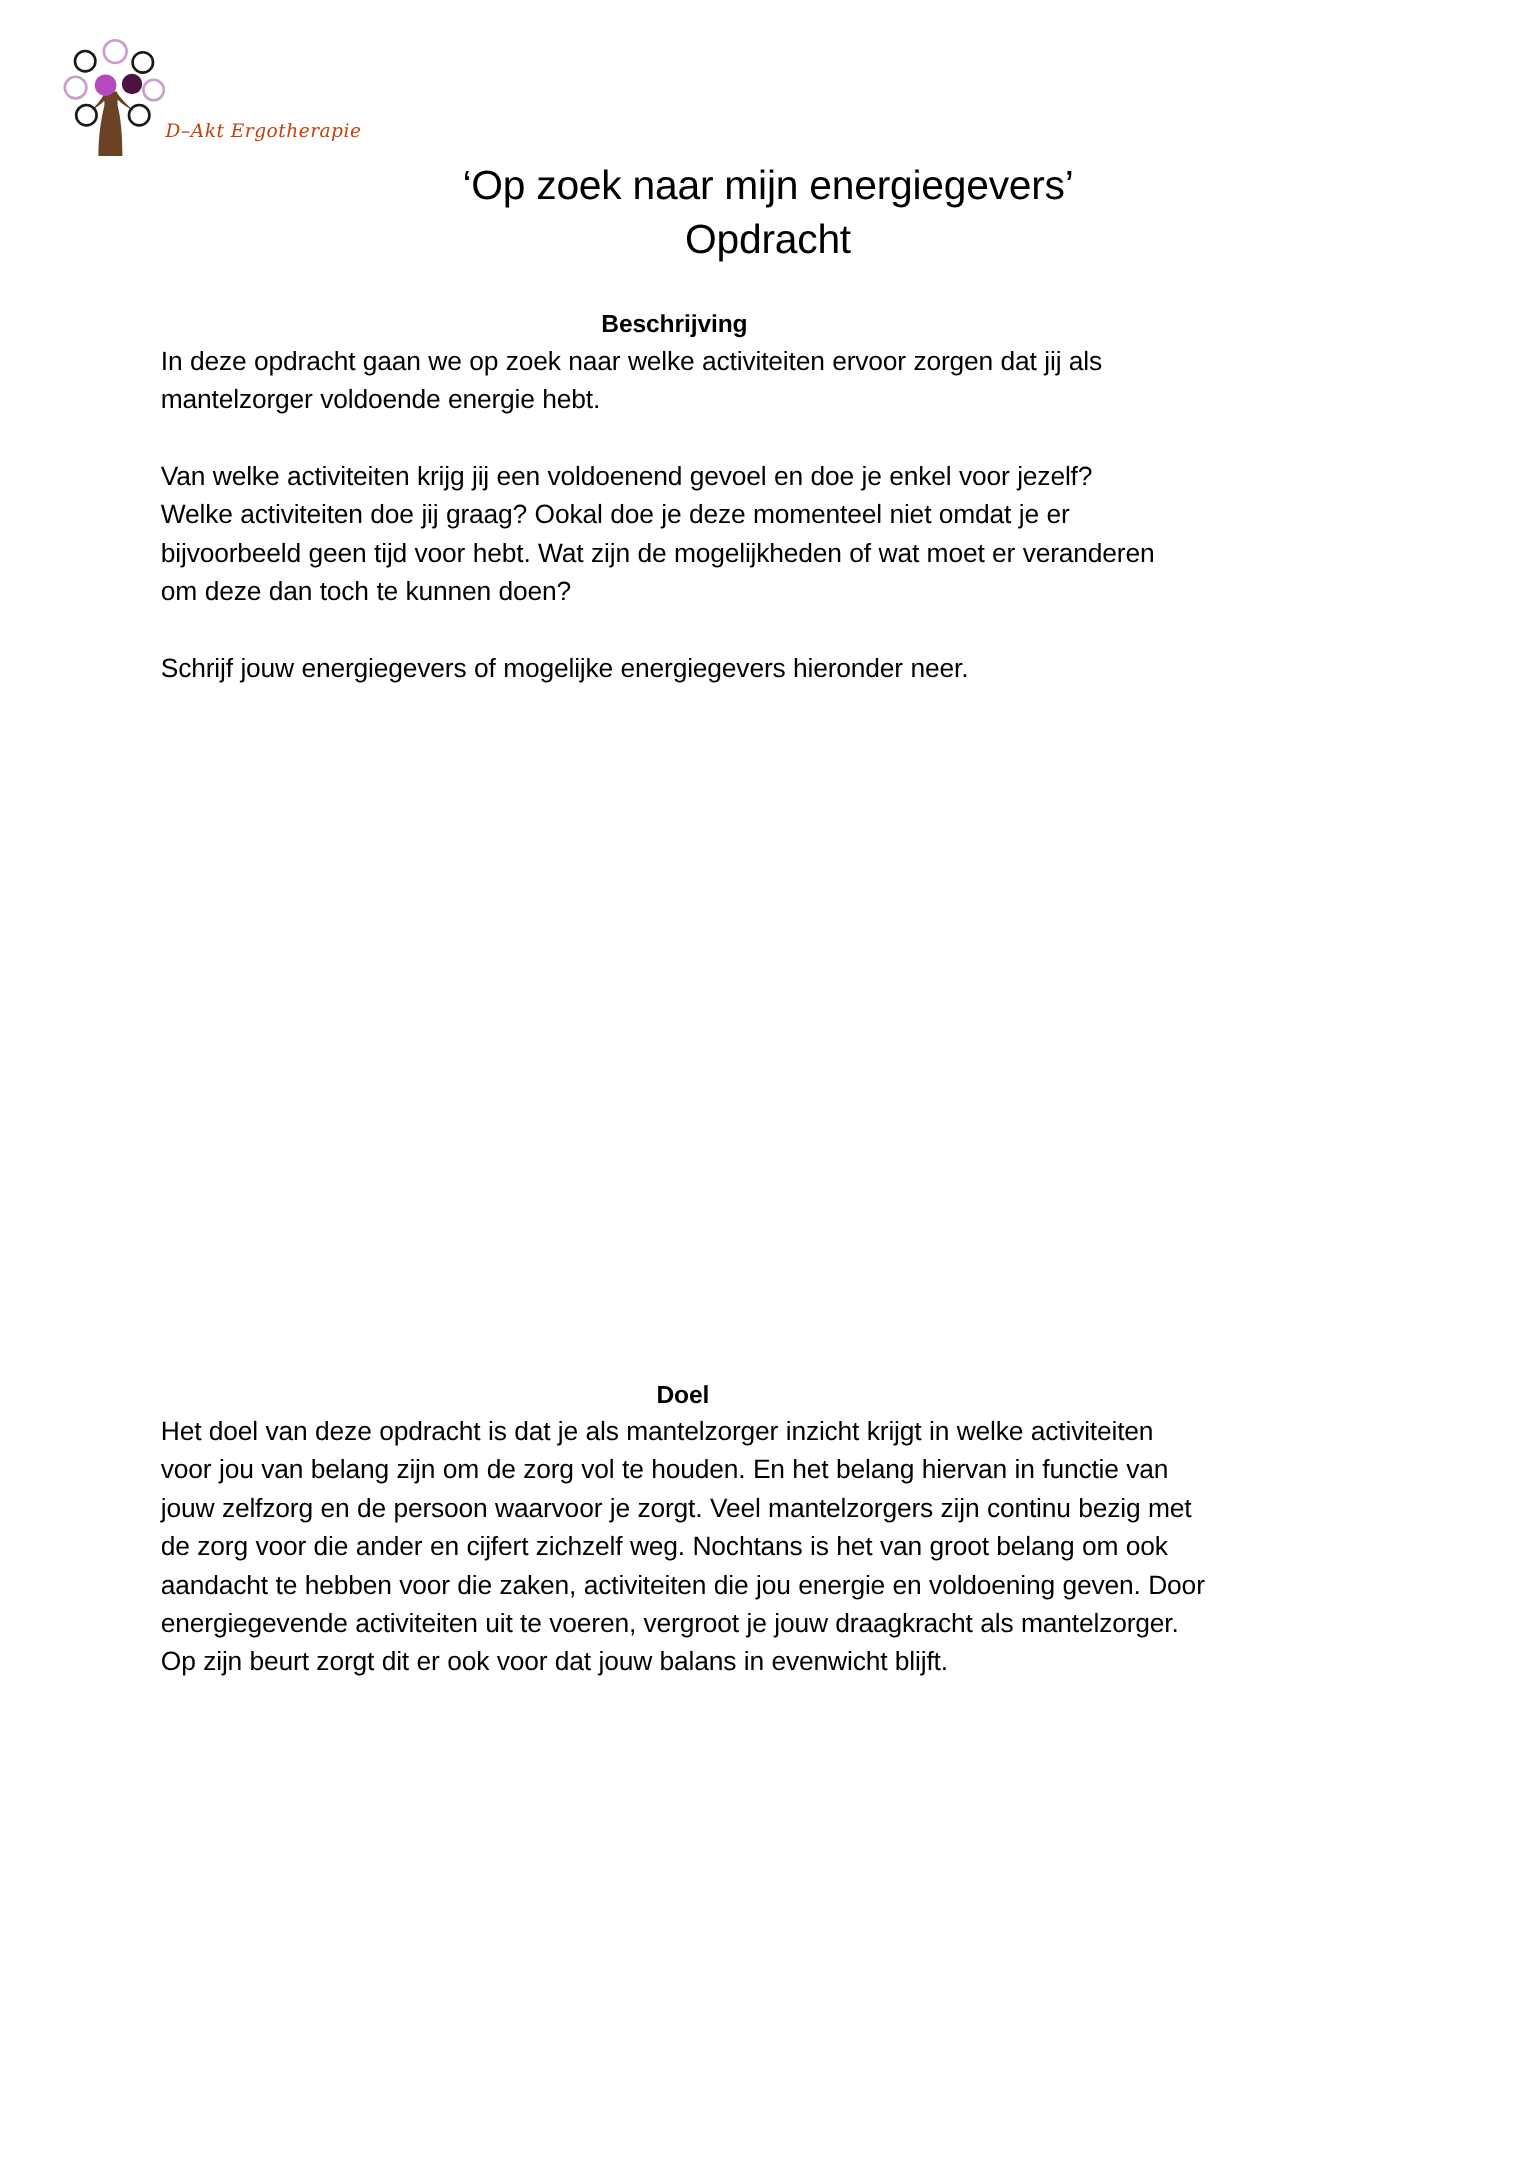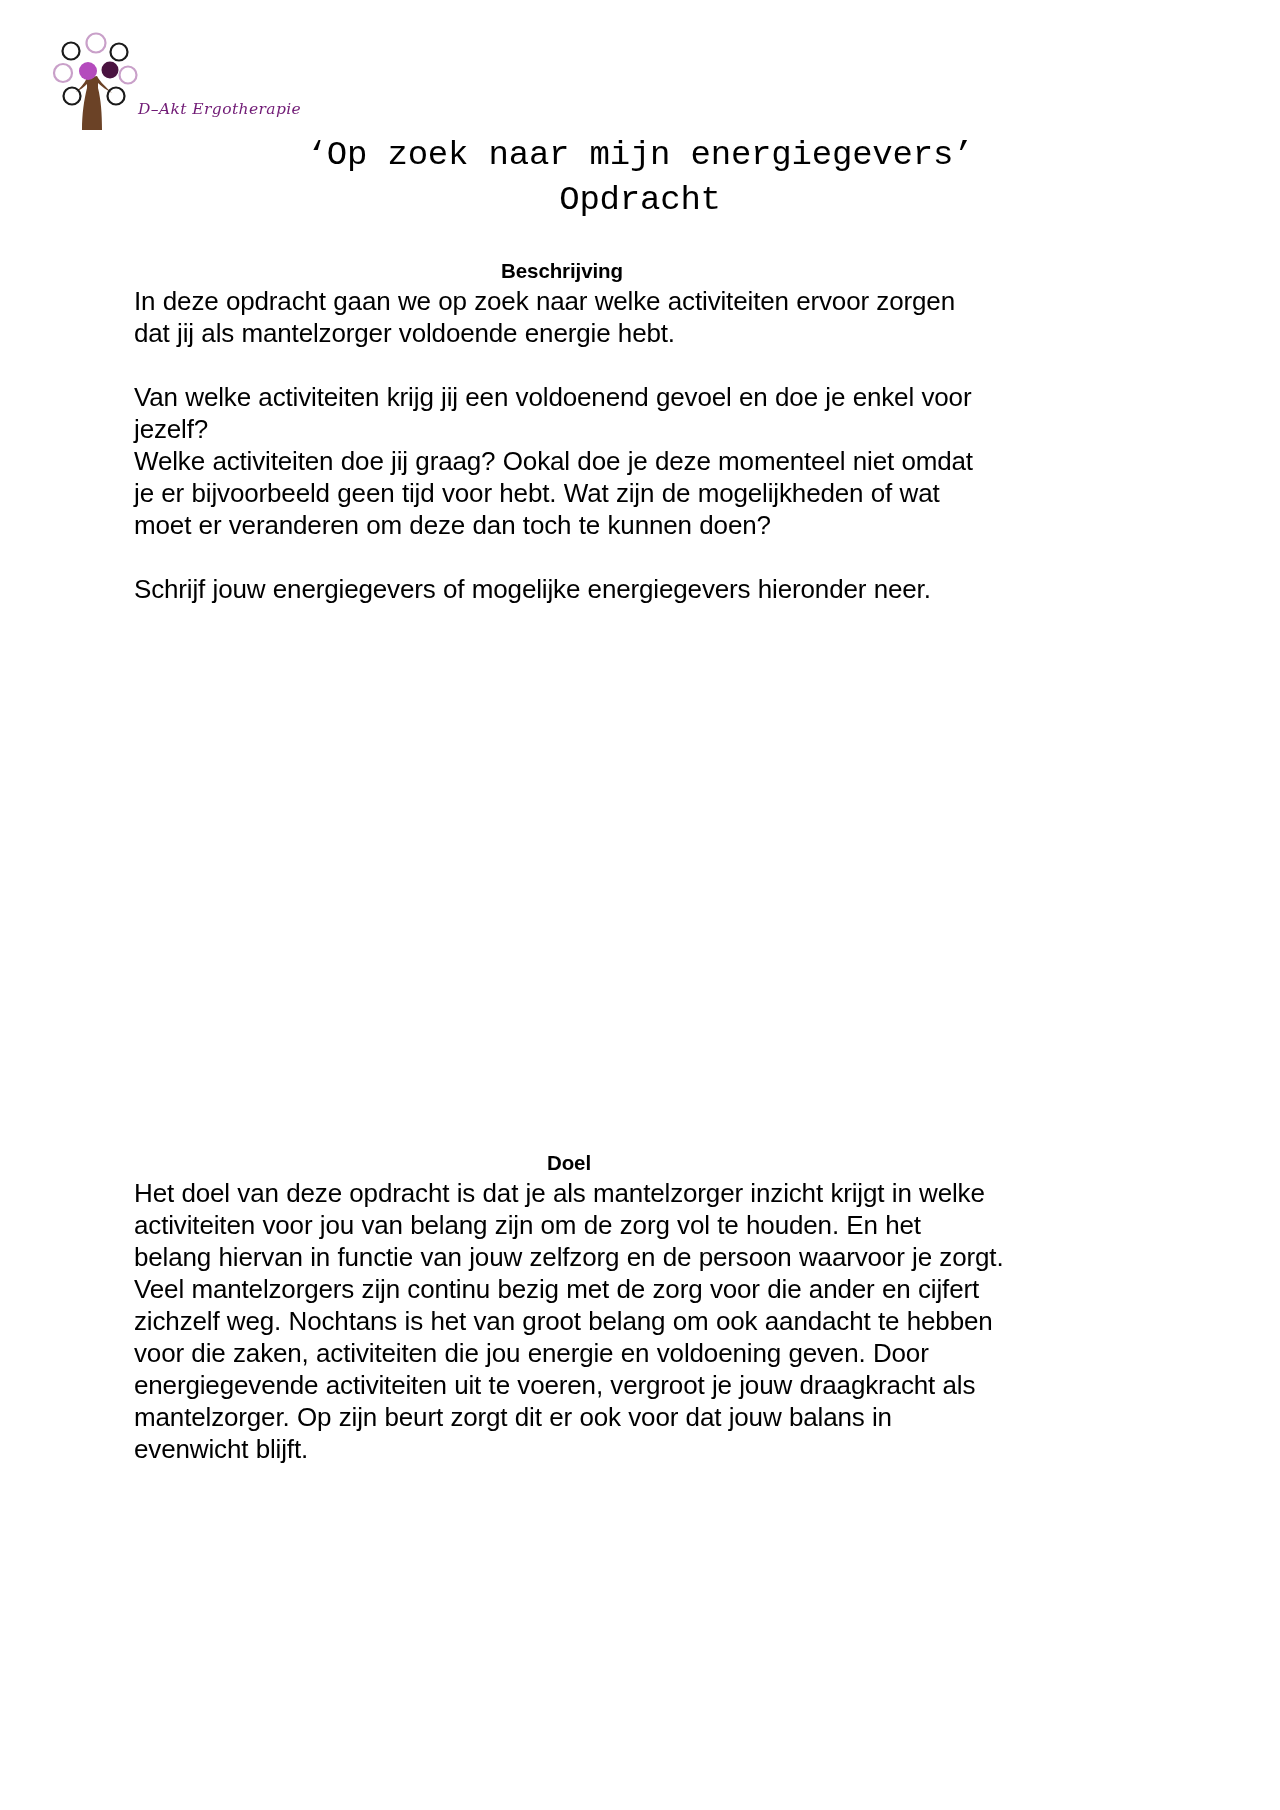--- a/index.html
+++ b/index.html
@@ -40,32 +40,32 @@
     height: 106px;
   }
   .logo-wordmark {
     position: absolute;
     left: 98px;
     top: 74px;
     font-family: "DejaVu Serif", serif;
     font-style: italic;
     font-size: 15.5px;
     letter-spacing: 0.4px;
-    color: #701a75;
+    color: #c2410c;
     white-space: nowrap;
   }
 
   
   .doc-title {
     position: absolute;
     left: 0;
     top: 133px;
     width: 1280px;
     text-align: center;
-    font-family: Liberation Mono, monospace;
+    font-family: Liberation Sans, sans-serif;
     font-size: 34px;
     line-height: 45px;
     font-weight: 400;
     color: #000000;
     letter-spacing: -0.2px;
   }
   .doc-title .line2 {
     display: block;
   }
 
@@ -73,21 +73,21 @@
     font-family: "Liberation Sans Narrow", "Liberation Sans", sans-serif;
     font-size: 20.5px;
     font-weight: bold;
     line-height: 29px;
     margin: 0;
     letter-spacing: -0.1px;
     text-align: center;
   }
   .body-text {
     font-family: "Liberation Sans Narrow", "Liberation Sans", sans-serif;
-    font-size: 26px;
+    font-size: 22px;
     line-height: 32px;
     margin: 0;
     letter-spacing: -0.15px;
     word-spacing: 0.3px;
   }
   .spacer-line {
     height: 32px;
   }
 
   .section-beschrijving {

